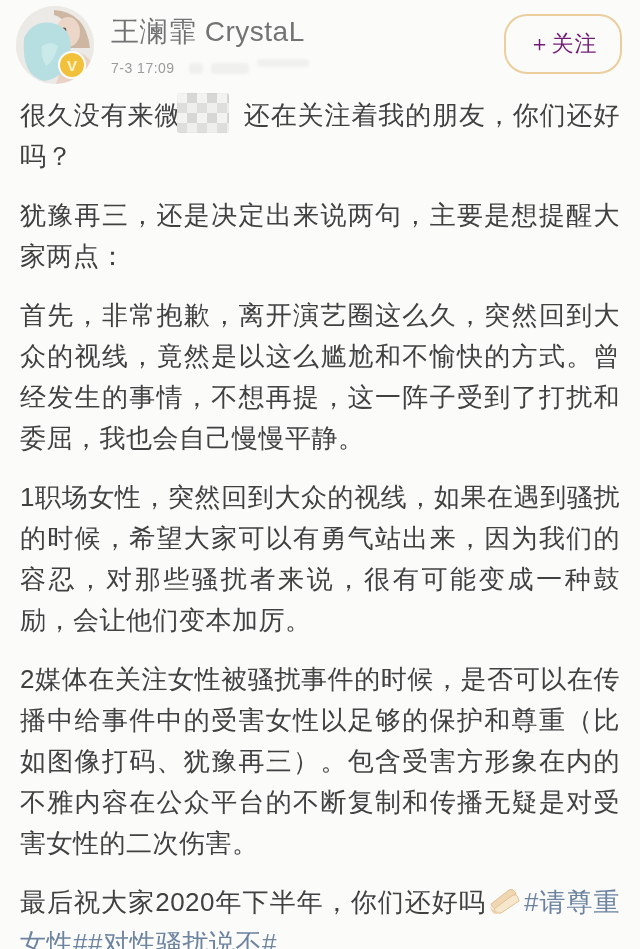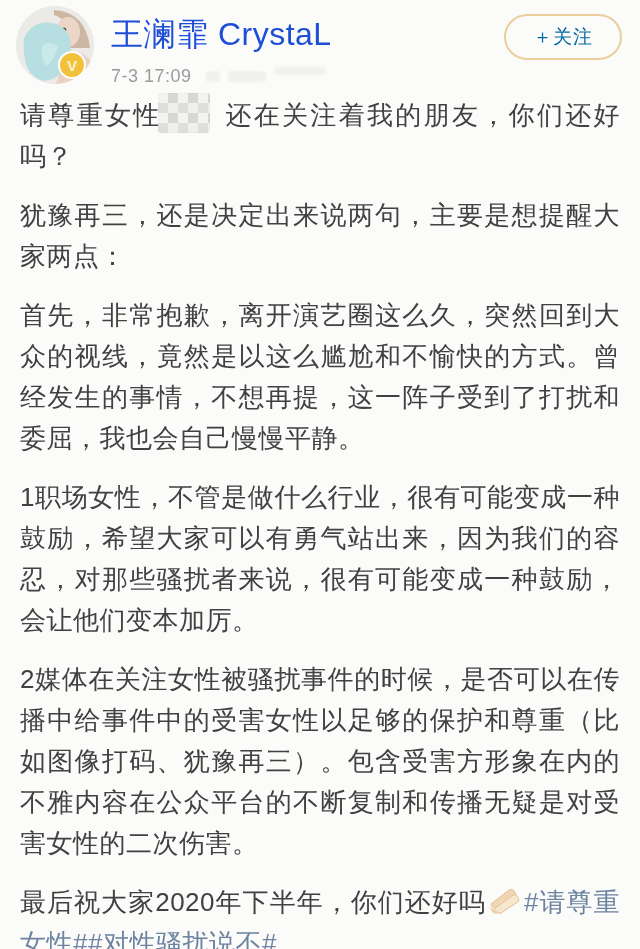--- a/index.html
+++ b/index.html
@@ -15,32 +15,32 @@
   .header{display:flex;align-items:flex-start;padding:6px 18px 0 16px;height:86px;box-sizing:border-box;}
   .avatar-wrap{position:relative;width:78px;height:78px;flex:0 0 auto;}
   .avatar{width:78px;height:78px;border-radius:50%;overflow:hidden;display:block;background:#eceae6;}
   .v-badge{
     position:absolute;left:42px;top:45px;width:28px;height:28px;border-radius:50%;
     background:#f1c13b;border:2px solid #fdfdfc;box-sizing:border-box;
     display:flex;align-items:center;justify-content:center;
     color:#fdf4cf;font-weight:bold;font-size:15px;line-height:1;
   }
   .user-info{flex:1 1 auto;padding-left:17px;padding-top:7px;min-width:0;}
-  .username{font-size:32px;color:#1d4ed8;letter-spacing:.5px;}
+  .username{font-size:28px;color:#737373;letter-spacing:.5px;}
   .meta-row{margin-top:9px;display:flex;align-items:center;}
-  .timestamp{font-size:18px;color:#9b9b9b;letter-spacing:.5px;}
+  .timestamp{font-size:14px;color:#9b9b9b;letter-spacing:.5px;}
   .source-blur{display:flex;gap:8px;margin-left:14px;opacity:.55;}
   .source-blur i{display:block;height:11px;border-radius:3px;background:#e8e8e6;filter:blur(1px);}
   .source-blur i:nth-child(1){width:14px;}
   .source-blur i:nth-child(2){width:38px;}
   .source-blur i:nth-child(3){width:52px;height:8px;margin-top:-4px;}
   .follow-btn{
-    flex:0 0 auto;margin-top:8px;min-width:118px;height:46px;box-sizing:border-box;
+    flex:0 0 auto;margin-top:8px;min-width:118px;height:60px;box-sizing:border-box;
     border:2px solid #eace9e;border-radius:23px;background:transparent;
-    color:#0369a1;font-size:19px;letter-spacing:1px;
+    color:#701a75;font-size:22px;letter-spacing:1px;
     display:flex;align-items:center;justify-content:center;padding:0 18px;
     font-family:inherit;cursor:pointer;
   }
 
   
   .post-body{padding:0 20px;margin-top:7px;font-size:26px;line-height:41px;color:#414141;letter-spacing:.5px;}
   .post-body p{margin:0 0 18px 0;text-align:justify;}
   .mosaic{
     display:inline-block;width:52px;height:40px;vertical-align:-9px;
     margin:0 14px 0 -4px;border-radius:3px;
@@ -82,27 +82,27 @@
             <i></i>
             <i></i>
           </span>
       </div>
     </div>
 
     <button class="follow-btn">＋关注</button>
   </div>
 
   <div class="post-body">
-    <p><span>请尊重女性</span><span class="mosaic"></span><span>还在关注着我的朋友，你们还好吗？</span></p>
+    <p><span>很久没有来微</span><span class="mosaic"></span><span>还在关注着我的朋友，你们还好吗？</span></p>
 
     <p>犹豫再三，还是决定出来说两句，主要是想提醒大家两点：</p>
 
     <p>首先，非常抱歉，离开演艺圈这么久，突然回到大众的视线，竟然是以这么尴尬和不愉快的方式。曾经发生的事情，不想再提，这一阵子受到了打扰和委屈，我也会自己慢慢平静。</p>
 
-    <p>1职场女性，不管是做什么行业，很有可能变成一种鼓励，希望大家可以有勇气站出来，因为我们的容忍，对那些骚扰者来说，很有可能变成一种鼓励，会让他们变本加厉。</p>
+    <p>1职场女性，突然回到大众的视线，如果在遇到骚扰的时候，希望大家可以有勇气站出来，因为我们的容忍，对那些骚扰者来说，很有可能变成一种鼓励，会让他们变本加厉。</p>
 
     <p>2媒体在关注女性被骚扰事件的时候，是否可以在传播中给事件中的受害女性以足够的保护和尊重（比如图像打码、犹豫再三）。包含受害方形象在内的不雅内容在公众平台的不断复制和传播无疑是对受害女性的二次伤害。</p>
 
     <p><span>最后祝大家2020年下半年，你们还好吗</span><span class="hands-emoji"><svg viewBox="0 0 34 30" width="34" height="30">
           <path d="M3 18 L21 4 Q25 2 27 6 L28 9 L10 23 Q5 24 3 18 Z" fill="#f0d7b4" stroke="#e3bf92" stroke-width="1"></path>
           <path d="M6 23 L25 9 Q29 8 30 12 L31 15 L13 27 Q8 28 6 23 Z" fill="#f7e7cd" stroke="#e3bf92" stroke-width="1"></path>
           <path d="M2 20 Q6 26 12 26 L8 28 Q3 27 2 20 Z" fill="#ecd0a9"></path>
         </svg></span><a class="hashtag">#请尊重女性##对性骚扰说不#</a></p>
   </div>
 

